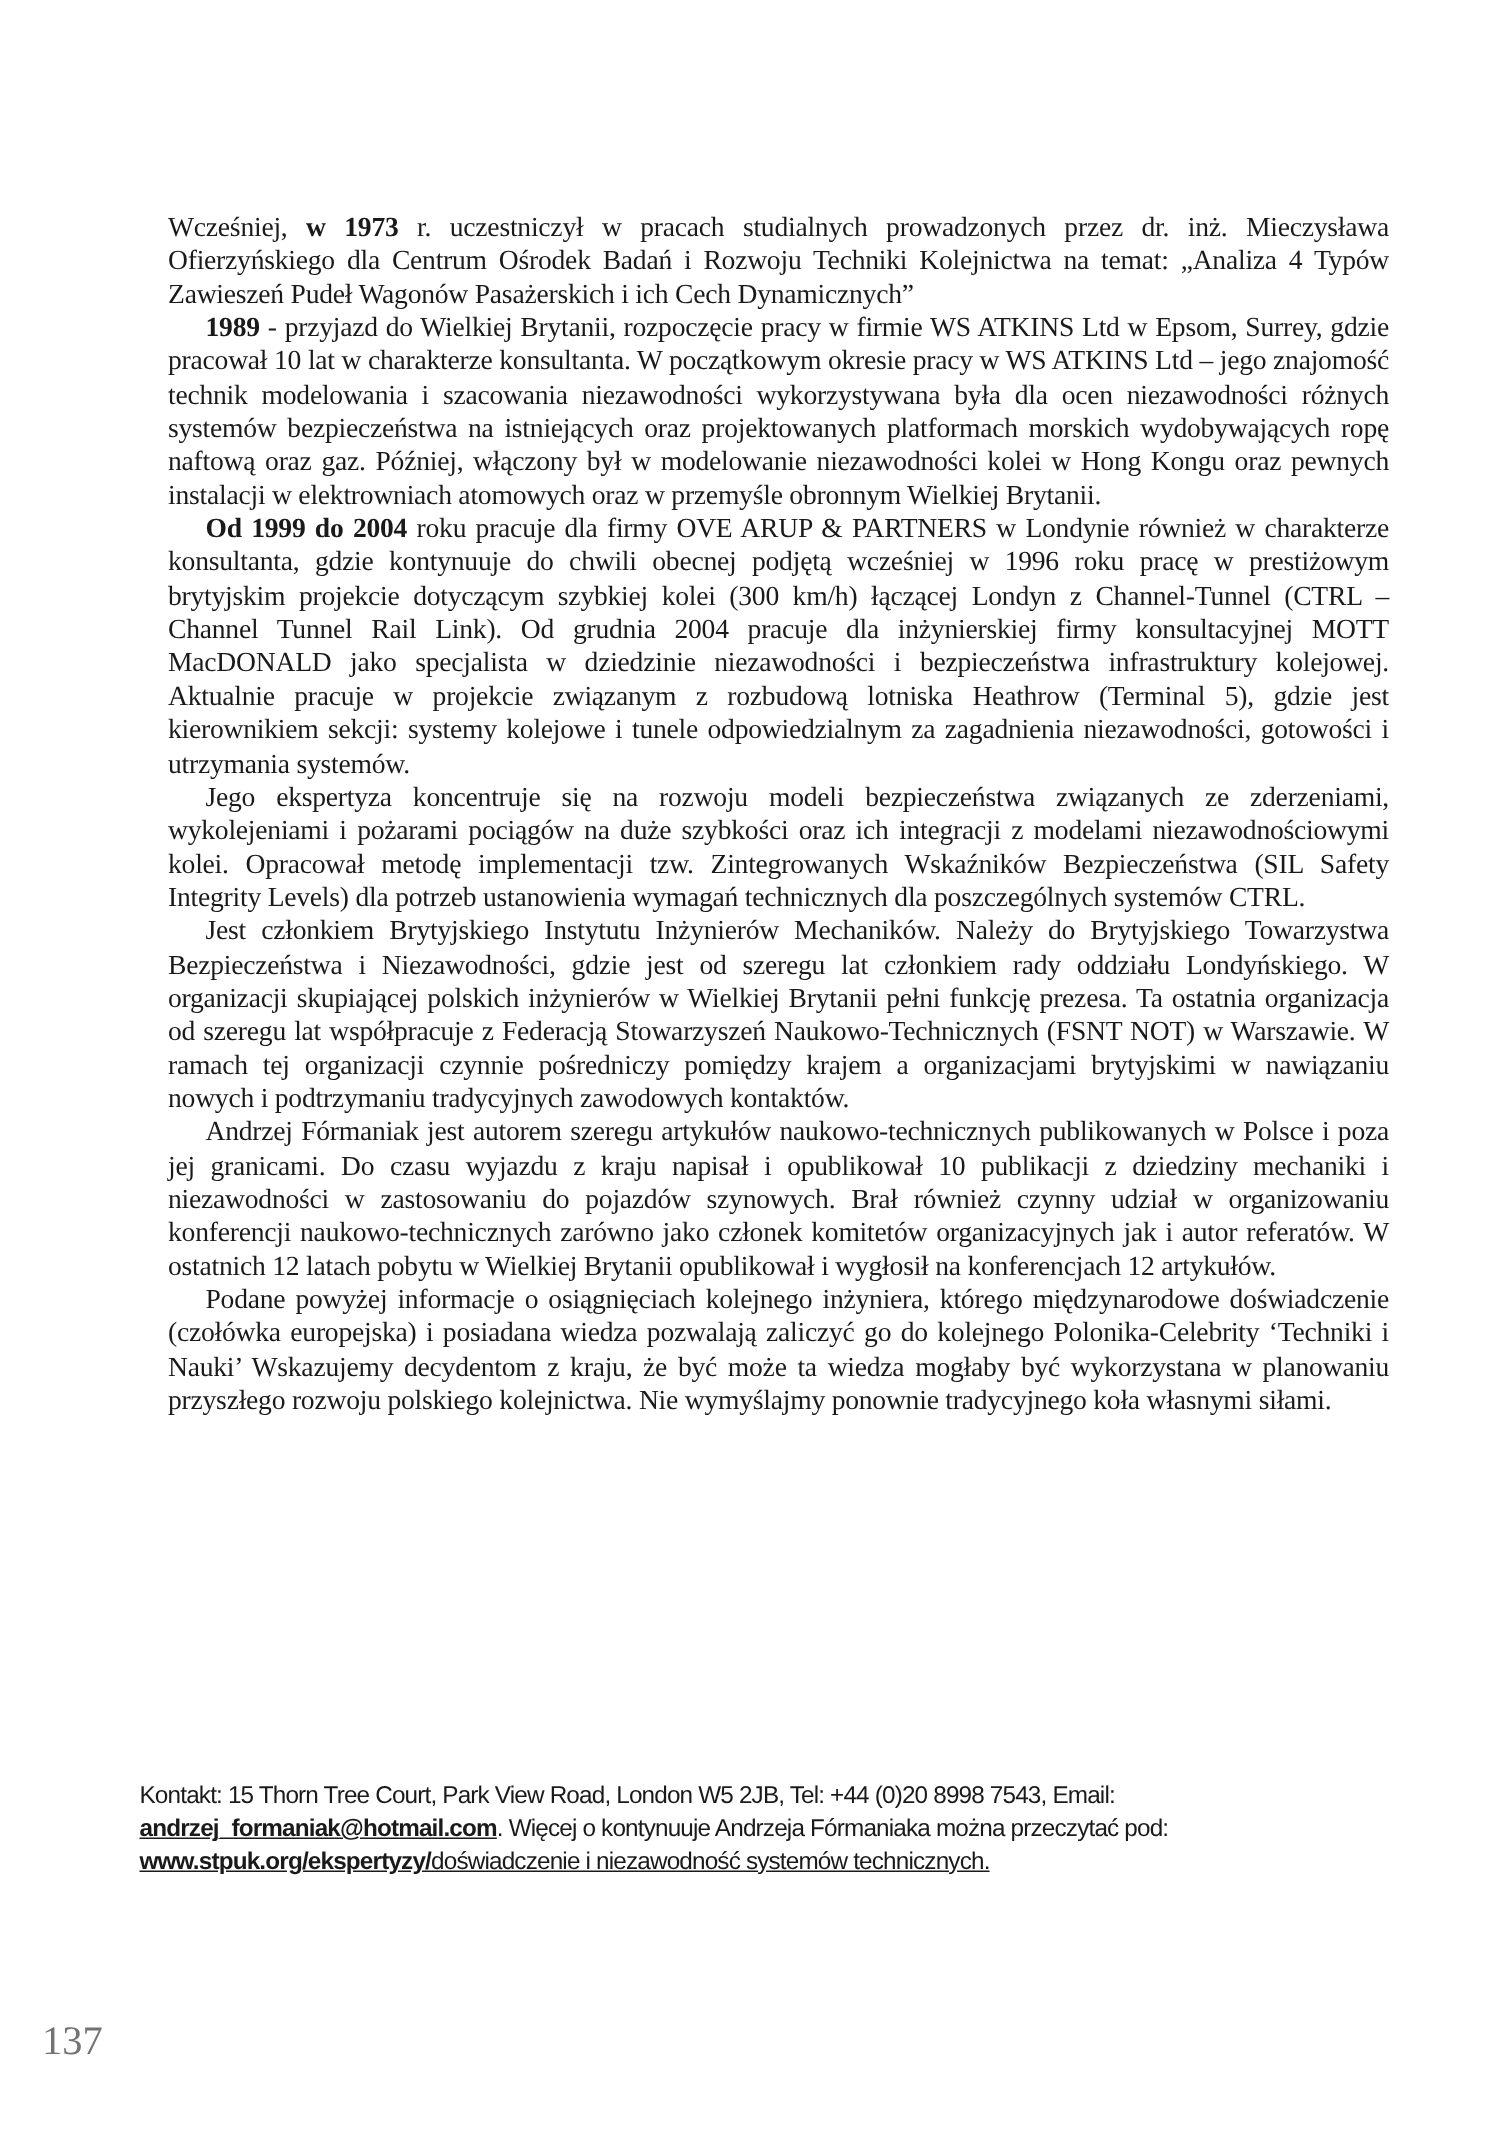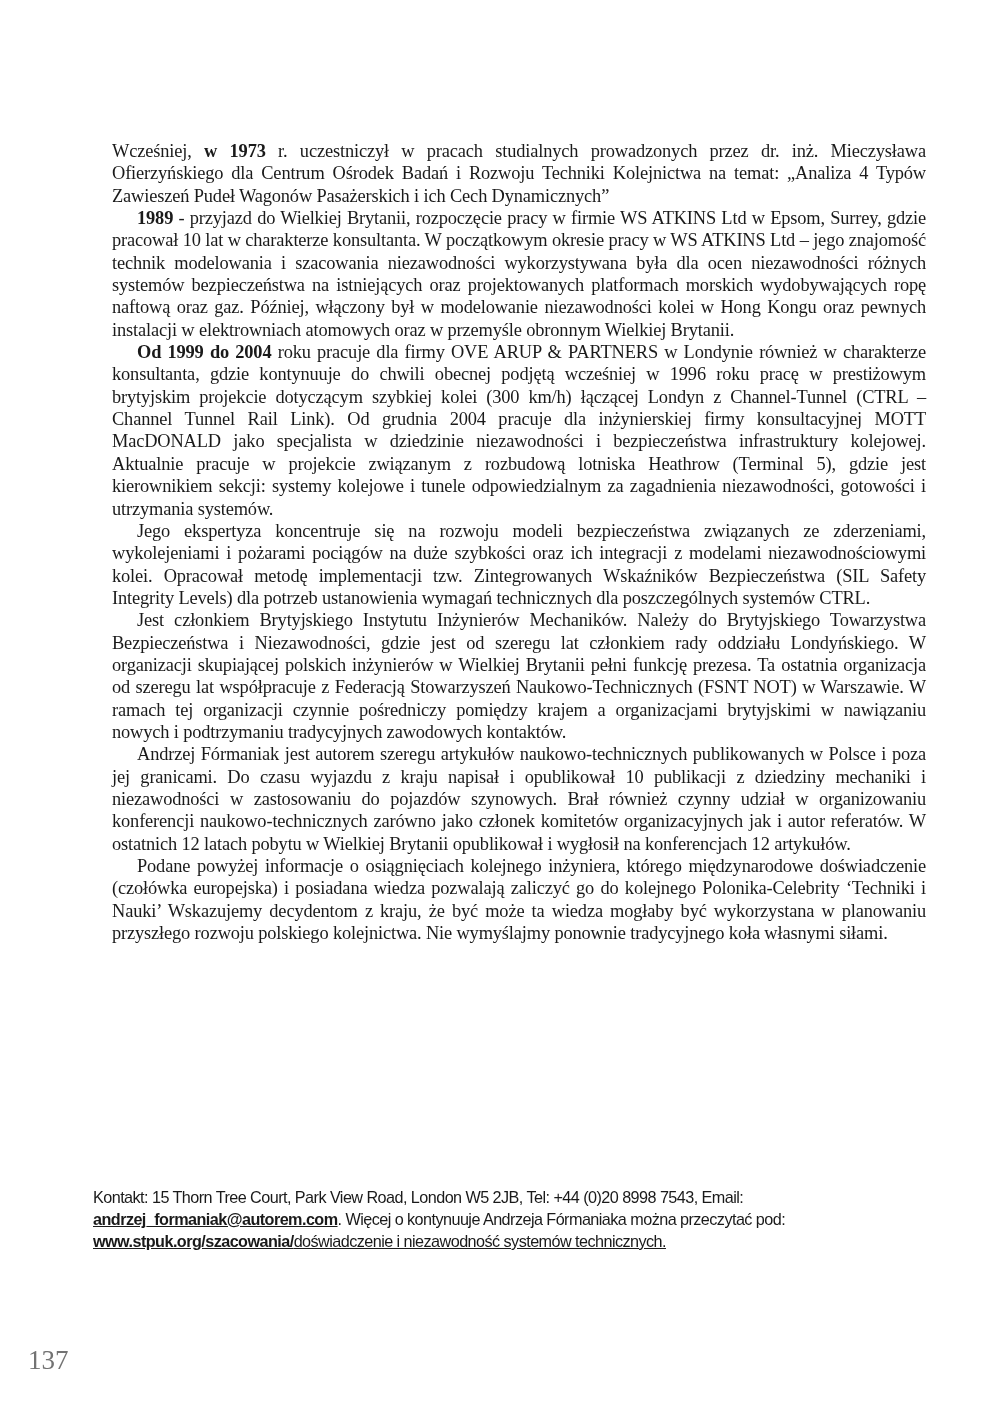--- a/index.html
+++ b/index.html
@@ -54,16 +54,16 @@
     <p class="ind">
       <span>Andrzej Fórmaniak jest autorem szeregu artykułów naukowo-technicznych publikowanych w Polsce i poza jej granicami. Do czasu wyjazdu z kraju napisał i opublikował 10 publikacji z dziedziny mechaniki i niezawodności w zastosowaniu do pojazdów szynowych. Brał również czynny udział w organizowaniu konferencji naukowo-technicznych zarówno jako członek komitetów organizacyjnych jak i autor referatów. W ostatnich 12 latach pobytu w Wielkiej Brytanii opublikował i wygłosił na konferencjach 12 artykułów.</span>
     </p>
     <p class="ind">
       <span>Podane powyżej informacje o osiągnięciach kolejnego inżyniera, którego międzynarodowe doświadczenie (czołówka europejska) i posiadana wiedza pozwalają zaliczyć go do kolejnego Polonika-Celebrity ‘Techniki i Nauki’  Wskazujemy decydentom z kraju, że być może ta wiedza mogłaby być wykorzystana w planowaniu przyszłego rozwoju polskiego kolejnictwa. Nie wymyślajmy ponownie tradycyjnego koła własnymi siłami.</span>
     </p>
   </div>
 </div>
 
 <div class="contact">
-  <span>Kontakt: 15 Thorn Tree Court, Park View Road, London W5 2JB, Tel: +44 (0)20 8998 7543, Email: </span><a class="bold">andrzej_formaniak@autorem.com</a><span>. Więcej o kontynuuje Andrzeja Fórmaniaka można przeczytać pod: </span><a><b>www.stpuk.org/szacowania/</b><span>doświadczenie i niezawodność systemów technicznych.</span></a>
+  <span>Kontakt: 15 Thorn Tree Court, Park View Road, London W5 2JB, Tel: +44 (0)20 8998 7543, Email: </span><a class="bold">andrzej_formaniak@hotmail.com</a><span>. Więcej o kontynuuje Andrzeja Fórmaniaka można przeczytać pod: </span><a><b>www.stpuk.org/ekspertyzy/</b><span>doświadczenie i niezawodność systemów technicznych.</span></a>
 </div>
 
 <div class="page-number">137</div>
 
 </body></html>

